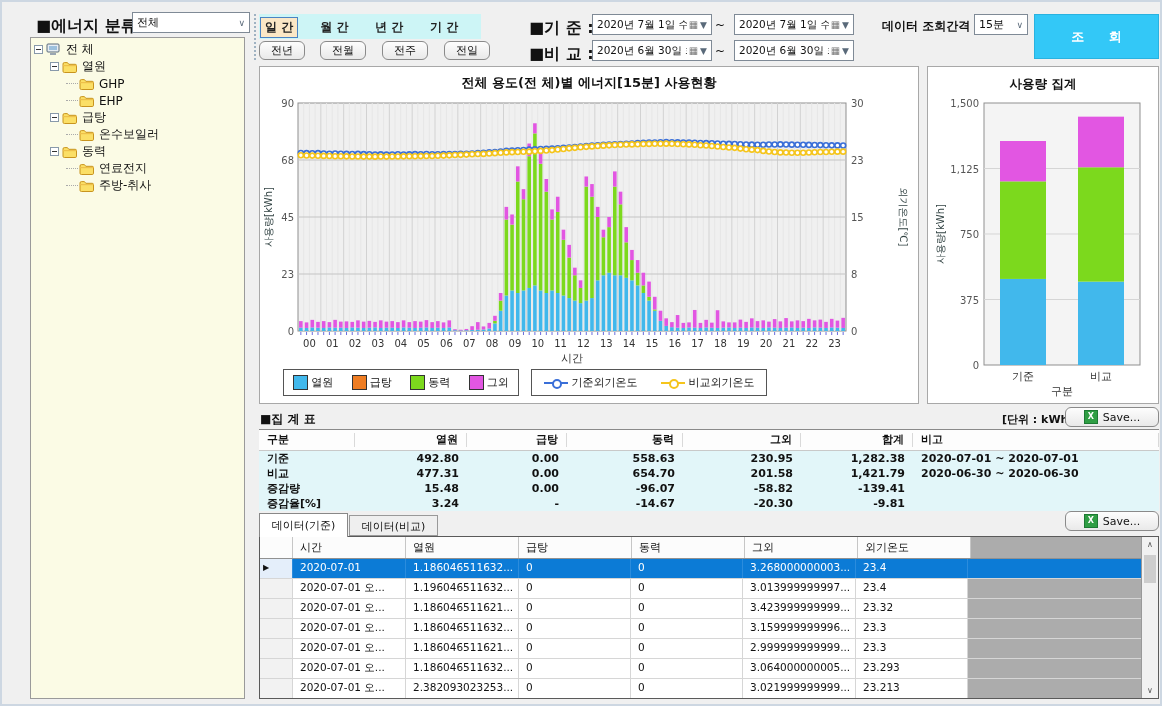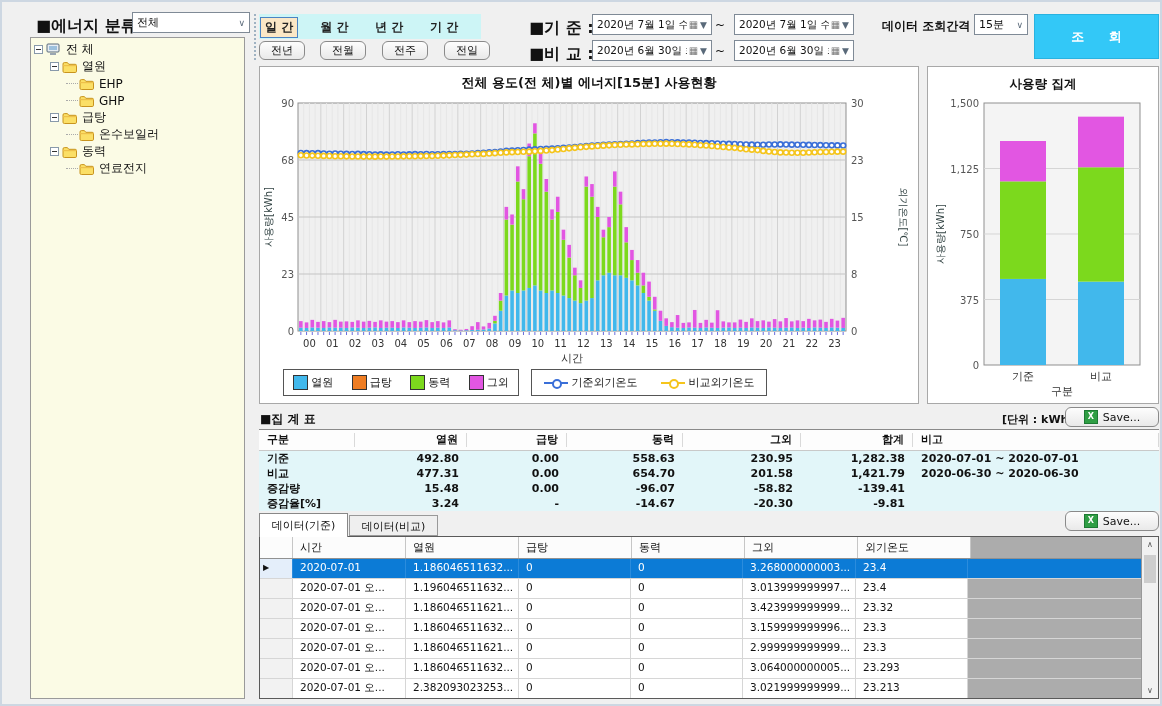--- a/index.html
+++ b/index.html
@@ -128,31 +128,31 @@
         <span class="tlabel">열원</span>
       </div>
       <div class="trow" style="padding-left: 35px;">
         <span style="width: 12px; flex: 0 0 auto; border-top: 1px dotted rgb(170, 170, 170); height: 0px; margin-right: 1px;"></span>
         <span class="ticon">
           <svg width="15" height="12">
             <path d="M1 3 q0-1.4 1.4-1.4 h3 l1.4 1.7 h6.4 q1.3 0 1.3 1.3 v5.6 q0 1.3-1.3 1.3 H2.4 Q1 11.5 1 10.2 z" fill="#fbdf66" stroke="#c8941f" stroke-width="1"></path>
             <path d="M1 4.6 h13.5" stroke="#eec04a" stroke-width="1.2"></path>
           </svg>
         </span>
-        <span class="tlabel">EHP</span>
+        <span class="tlabel">GHP</span>
       </div>
       <div class="trow" style="padding-left: 35px;">
         <span style="width: 12px; flex: 0 0 auto; border-top: 1px dotted rgb(170, 170, 170); height: 0px; margin-right: 1px;"></span>
         <span class="ticon">
           <svg width="15" height="12">
             <path d="M1 3 q0-1.4 1.4-1.4 h3 l1.4 1.7 h6.4 q1.3 0 1.3 1.3 v5.6 q0 1.3-1.3 1.3 H2.4 Q1 11.5 1 10.2 z" fill="#fbdf66" stroke="#c8941f" stroke-width="1"></path>
             <path d="M1 4.6 h13.5" stroke="#eec04a" stroke-width="1.2"></path>
           </svg>
         </span>
-        <span class="tlabel">GHP</span>
+        <span class="tlabel">EHP</span>
       </div>
       <div class="trow" style="padding-left: 19px;">
         <span class="exp"></span>
         <span class="ticon">
           <svg width="15" height="12">
             <path d="M1 3 q0-1.4 1.4-1.4 h3 l1.4 1.7 h6.4 q1.3 0 1.3 1.3 v5.6 q0 1.3-1.3 1.3 H2.4 Q1 11.5 1 10.2 z" fill="#fbdf66" stroke="#c8941f" stroke-width="1"></path>
             <path d="M1 4.6 h13.5" stroke="#eec04a" stroke-width="1.2"></path>
           </svg>
         </span>
         <span class="tlabel">급탕</span>
@@ -179,20 +179,30 @@
       </div>
       <div class="trow" style="padding-left: 35px;">
         <span style="width: 12px; flex: 0 0 auto; border-top: 1px dotted rgb(170, 170, 170); height: 0px; margin-right: 1px;"></span>
         <span class="ticon">
           <svg width="15" height="12">
             <path d="M1 3 q0-1.4 1.4-1.4 h3 l1.4 1.7 h6.4 q1.3 0 1.3 1.3 v5.6 q0 1.3-1.3 1.3 H2.4 Q1 11.5 1 10.2 z" fill="#fbdf66" stroke="#c8941f" stroke-width="1"></path>
             <path d="M1 4.6 h13.5" stroke="#eec04a" stroke-width="1.2"></path>
           </svg>
         </span>
         <span class="tlabel">연료전지</span>
+      </div>
+      <div class="trow" style="padding-left: 35px;">
+        <span style="width: 12px; flex: 0 0 auto; border-top: 1px dotted rgb(170, 170, 170); height: 0px; margin-right: 1px;"></span>
+        <span class="ticon">
+          <svg width="15" height="12">
+            <path d="M1 3 q0-1.4 1.4-1.4 h3 l1.4 1.7 h6.4 q1.3 0 1.3 1.3 v5.6 q0 1.3-1.3 1.3 H2.4 Q1 11.5 1 10.2 z" fill="#fbdf66" stroke="#c8941f" stroke-width="1"></path>
+            <path d="M1 4.6 h13.5" stroke="#eec04a" stroke-width="1.2"></path>
+          </svg>
+        </span>
+        <span class="tlabel">주방-취사</span>
       </div>
     </div>
 
   <div class="abs gripper" style="left:252px;top:12px;height:46px;"></div>
   <div id="periodTabs" class="abs tabstrip" style="left:257px;top:12px;width:222px;height:25px;">
       <div class="ptab sel">일 간</div>
       <div class="ptab">월 간</div>
       <div class="ptab">년 간</div>
       <div class="ptab">기 간</div>
     </div>

